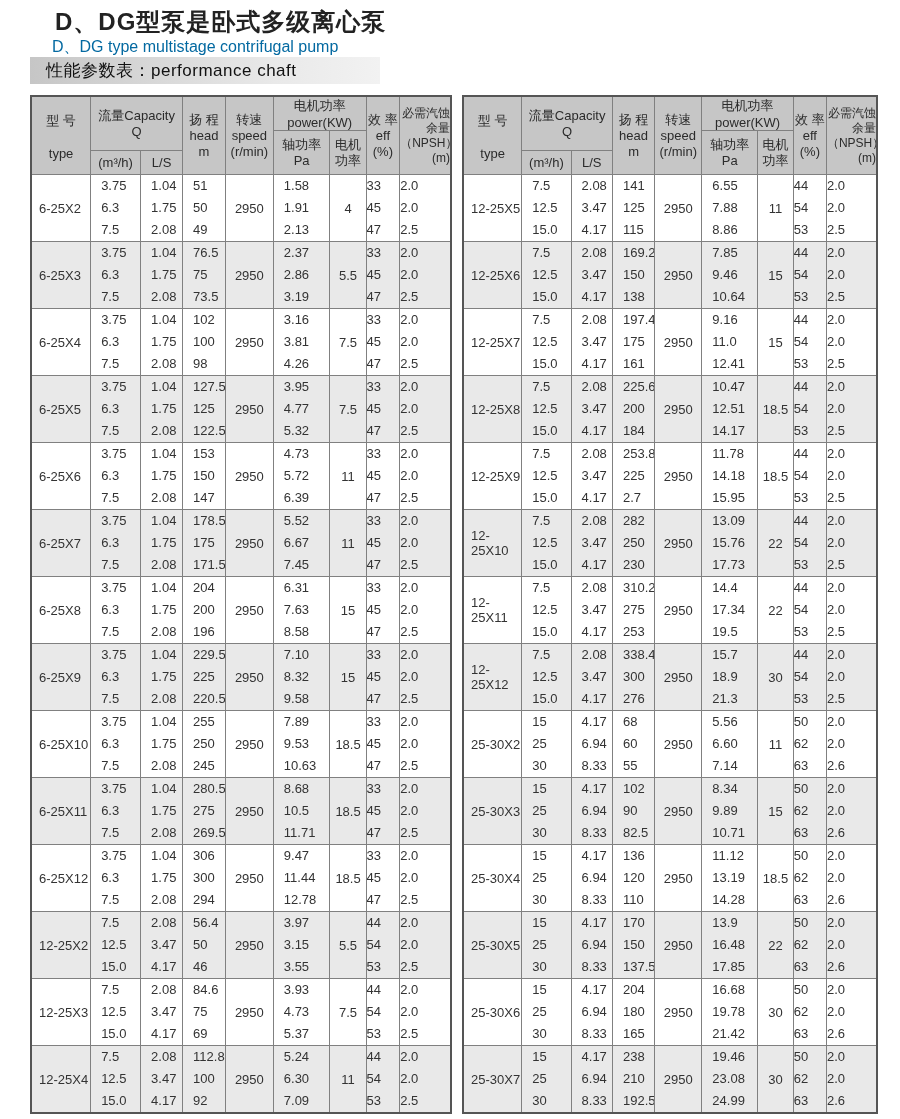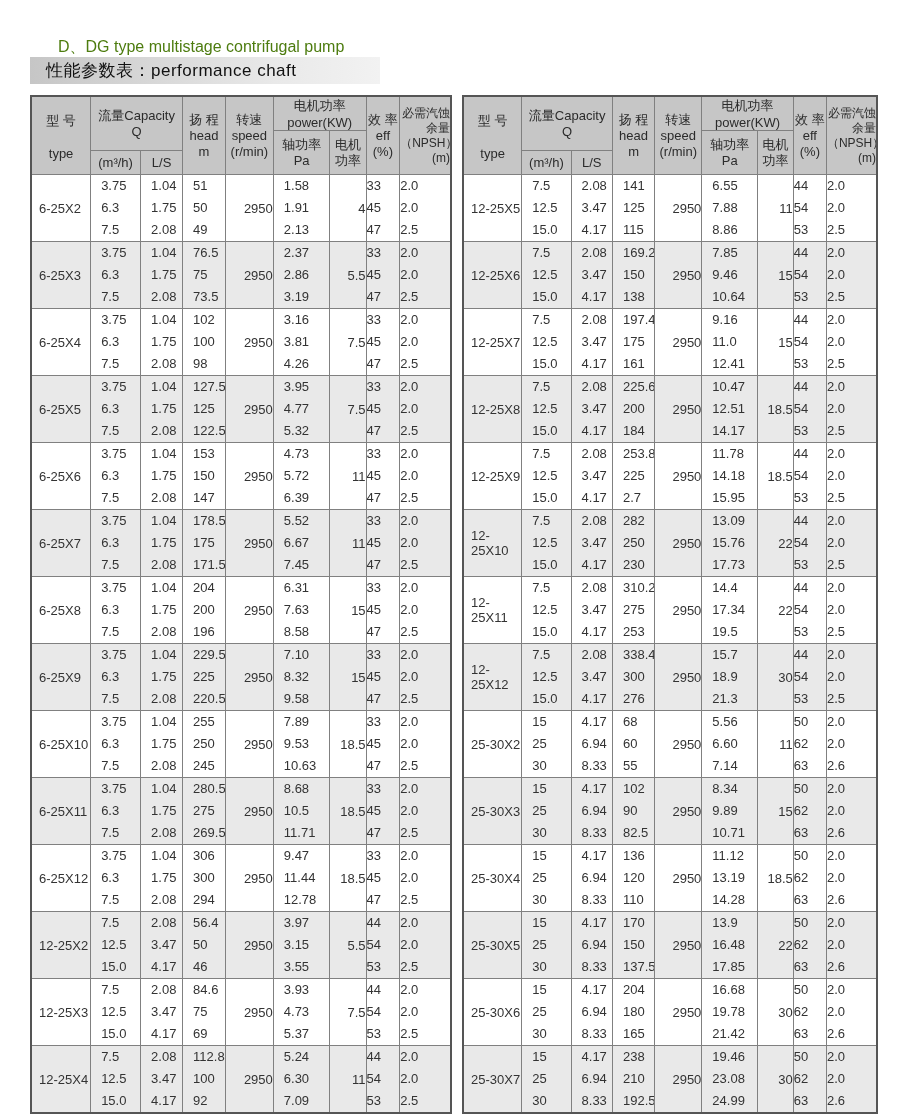--- a/index.html
+++ b/index.html
@@ -13,22 +13,22 @@
     width:900px; height:1119px;
     background:#ffffff;
     overflow:hidden;
   }
   .title {
     position:absolute; top:6px; left:55px;
     font-size:24px; font-weight:bold; color:#222222;
     letter-spacing:1px;
   }
   .subtitle {
-    position:absolute; top:37px; left:58px;
-    font-size:16px; color:#4d7c0f;text-align:right;
+    position:absolute; top:37px; left:52px;
+    font-size:16px; color:#0369a1;text-align:right;
   }
   .section-bar {
     position:absolute; top:57px; left:30px;
     width:350px; height:27px;
     background:linear-gradient(to right,#c6c6c6,#e9e9e9 70%,#f2f2f2);
     display:flex; align-items:center;
     padding-left:16px;
     font-size:17px; font-weight:normal; color:#111111;
     letter-spacing:0.5px;
   }
@@ -61,27 +61,28 @@
   th.h-type .en { display:block; padding-top:16px; }
   .hline { display:block; line-height:16px; }
   .hsmall { font-size:12px; }
   th.h-npsh .hline { line-height:15px; font-size:12px;text-align:right; }
   th.h-power { font-size:12.5px;margin-left:10px; }
   tbody tr.group { height:66px; }
   tbody tr.group.alt td { background:#e9e9e9; }
   td .v { height:22px; line-height:22px; }
   td.c-type { text-align:left; padding-left:7px; }
   td.c-num  { text-align:left; padding-left:10px; }
-  td.c-mid  { text-align:right; }
+  td.c-mid  { text-align:center; }
   td.c-ctr  { text-align:left; }
 </style>
 </head>
 <body>
 
 <div class="page">
+  <div class="title">D、DG型泵是卧式多级离心泵</div>
   <div class="subtitle">D、DG type multistage contrifugal pump</div>
   <div class="section-bar">
     <span>性能参数表：performance chaft</span>
   </div>
 
   <div class="tables">
 
     <table class="perf left">
       <colgroup>
         <col style="width:14.2%">

